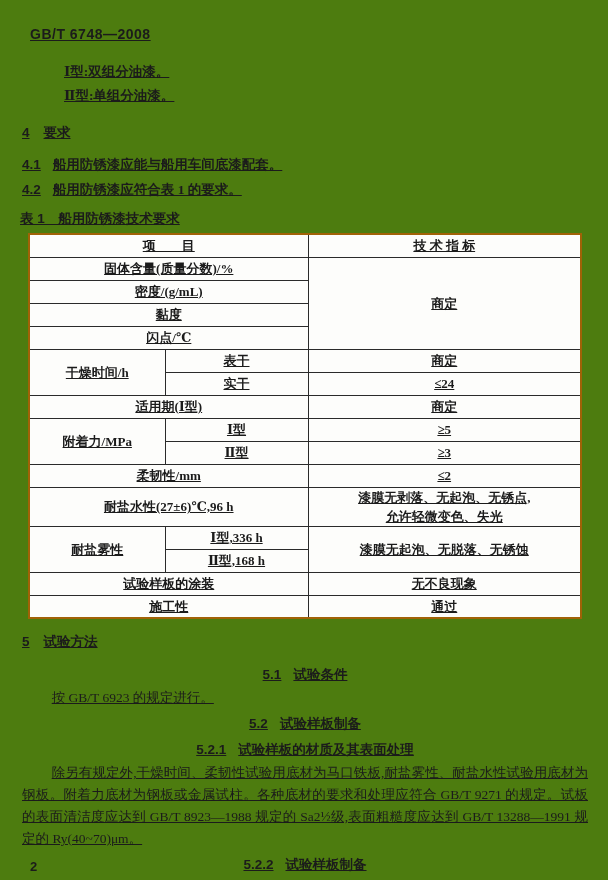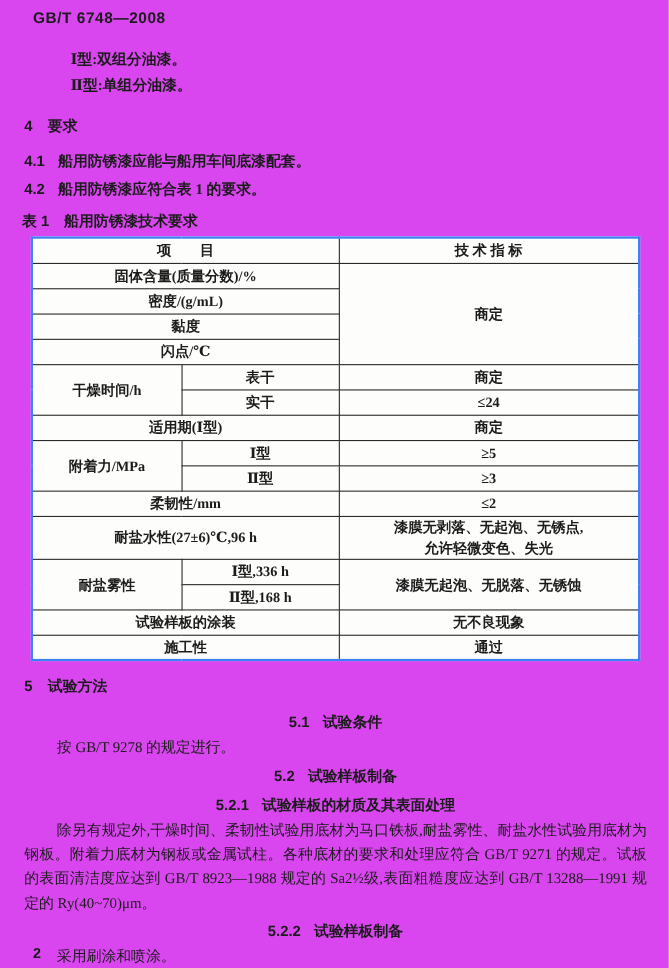--- a/index.html
+++ b/index.html
@@ -6,22 +6,23 @@
   html,body { width:608px; height:880px; }
   body {
     background:#f6f6f4;
     font-family:"Liberation Serif","DejaVu Serif",serif;
     color:#1b1b1b;
     position:relative;
     overflow:hidden;
   }
   .page {
     position:absolute; inset:0;
-    background:#d946ef;
-    padding:4px 20px 0 20px;
+    background:#4d7c0f;
+    padding:22px 20px 0 20px;
+    text-decoration:underline;
   }
   .doc-header {
     font-family:"Liberation Sans","DejaVu Sans",sans-serif;
     font-weight:bold; font-size:14px;
     margin:4px 0 0 10px;
     letter-spacing:0.5px;
   }
   .intro { margin:18px 0 0 44px; }
   .intro-line { font-size:13.5px; line-height:24px; font-weight:600; }
   .sec-heading {
@@ -47,21 +48,21 @@
     text-align:left;
     font-family:"Liberation Sans","DejaVu Sans",sans-serif;
     font-weight:bold; font-size:13.5px;
     margin:8px 0 5px 0;
   }
   table.spec {
     border-collapse:collapse;
     margin-left:8px;
     width:552px;
     table-layout:fixed;
-    border:2px solid #3b82f6;
+    border:2px solid #a16207;
     background:#fdfdfb;
   }
   table.spec td {
     border:1px solid #2a2a2a;
     text-align:center; vertical-align:middle;
     font-size:13px; font-weight:600;
     padding:0 4px;
     height:23px;
     line-height:17px;
   }
@@ -176,21 +177,21 @@
     </tbody>
   </table>
 
   <div class="sec-heading sec5-block">
     <span class="num">5</span><span>试验方法</span>
   </div>
 
   <div class="sub-heading" style="margin-top:10px;">
     <span class="num">5.1</span><span>试验条件</span>
   </div>
-  <div class="body-para">按 GB/T 9278 的规定进行。</div>
+  <div class="body-para">按 GB/T 6923 的规定进行。</div>
 
   <div class="sub-heading">
     <span class="num">5.2</span><span>试验样板制备</span>
   </div>
 
   <div class="sub-heading">
     <span class="num">5.2.1</span><span>试验样板的材质及其表面处理</span>
   </div>
   <div class="body-para">除另有规定外,干燥时间、柔韧性试验用底材为马口铁板,耐盐雾性、耐盐水性试验用底材为钢板。附着力底材为钢板或金属试柱。各种底材的要求和处理应符合 GB/T 9271 的规定。试板的表面清洁度应达到 GB/T 8923—1988 规定的 Sa2½级,表面粗糙度应达到 GB/T 13288—1991 规定的 Ry(40~70)μm。</div>
 

